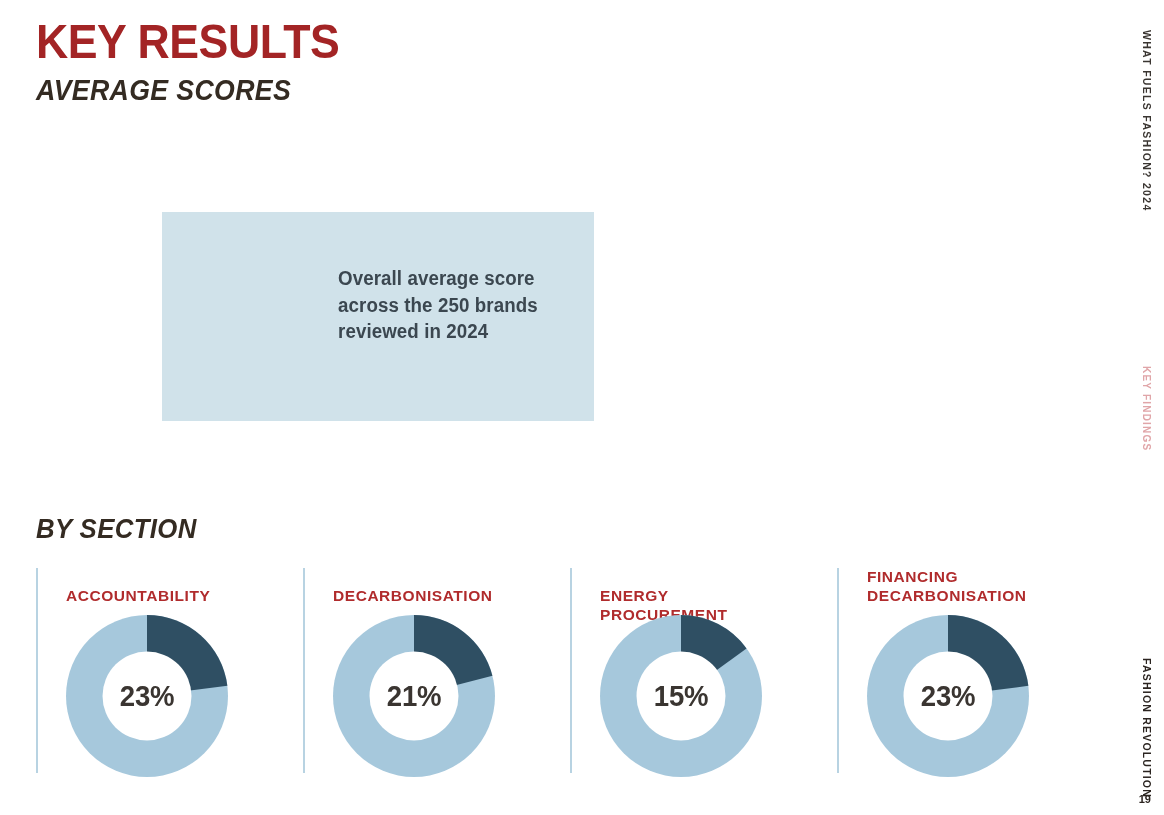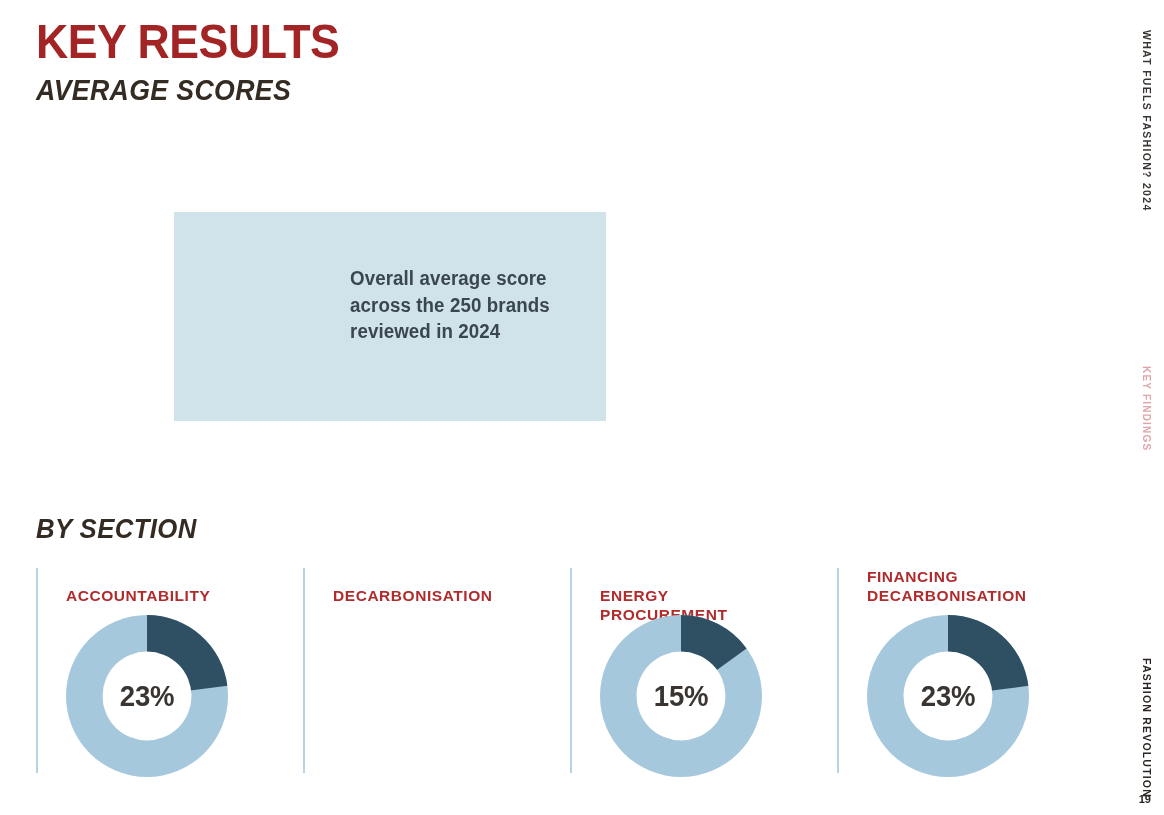--- a/index.html
+++ b/index.html
@@ -42,21 +42,21 @@
     color: #342B22;
     line-height: 1.0;
     transform: scaleX(0.92);
     transform-origin: left center;
     white-space: nowrap;
   }
 
   
   #overall-block {
     position: absolute;
-    left: 16px;
+    left: 4px;
     top: 185px;
     width: 620px;
     height: 265px;
   }
   #overall-callout-box {
     position: absolute;
     left: 158px;
     top: 27px;
     width: 432px;
     height: 209px;
@@ -245,20 +245,28 @@
           <path d="M 81 81 L 81 0 A 81 81 0 0 1 161.3612908064727 70.84800808129135 Z" fill="#2F4F63"></path>
           <circle cx="81" cy="81" r="44.5" fill="#FFFFFF"></circle>
         </svg>
         <div class="section-donut-value">23%</div>
       </div>
     </div>
     <div class="section-card">
       <div class="section-label one-line">
         <div>DECARBONISATION</div>
       </div>
+      <div class="section-donut-wrap">
+        <svg class="donut-svg" width="162" height="162" viewBox="0 0 162 162">
+          <circle cx="81" cy="81" r="81" fill="#A6C8DC"></circle>
+          <path d="M 81 81 L 81 0 A 81 81 0 0 1 159.45523605141912 60.85611913964675 Z" fill="#2F4F63"></path>
+          <circle cx="81" cy="81" r="44.5" fill="#FFFFFF"></circle>
+        </svg>
+        <div class="section-donut-value">21%</div>
+      </div>
     </div>
     <div class="section-card">
       <div class="section-label one-line">
         <div>ENERGY PROCUREMENT</div>
       </div>
       <div class="section-donut-wrap">
         <svg class="donut-svg" width="162" height="162" viewBox="0 0 162 162">
           <circle cx="81" cy="81" r="81" fill="#A6C8DC"></circle>
           <path d="M 81 81 L 81 0 A 81 81 0 0 1 146.53037654437074 33.389394564309676 Z" fill="#2F4F63"></path>
           <circle cx="81" cy="81" r="44.5" fill="#FFFFFF"></circle>

